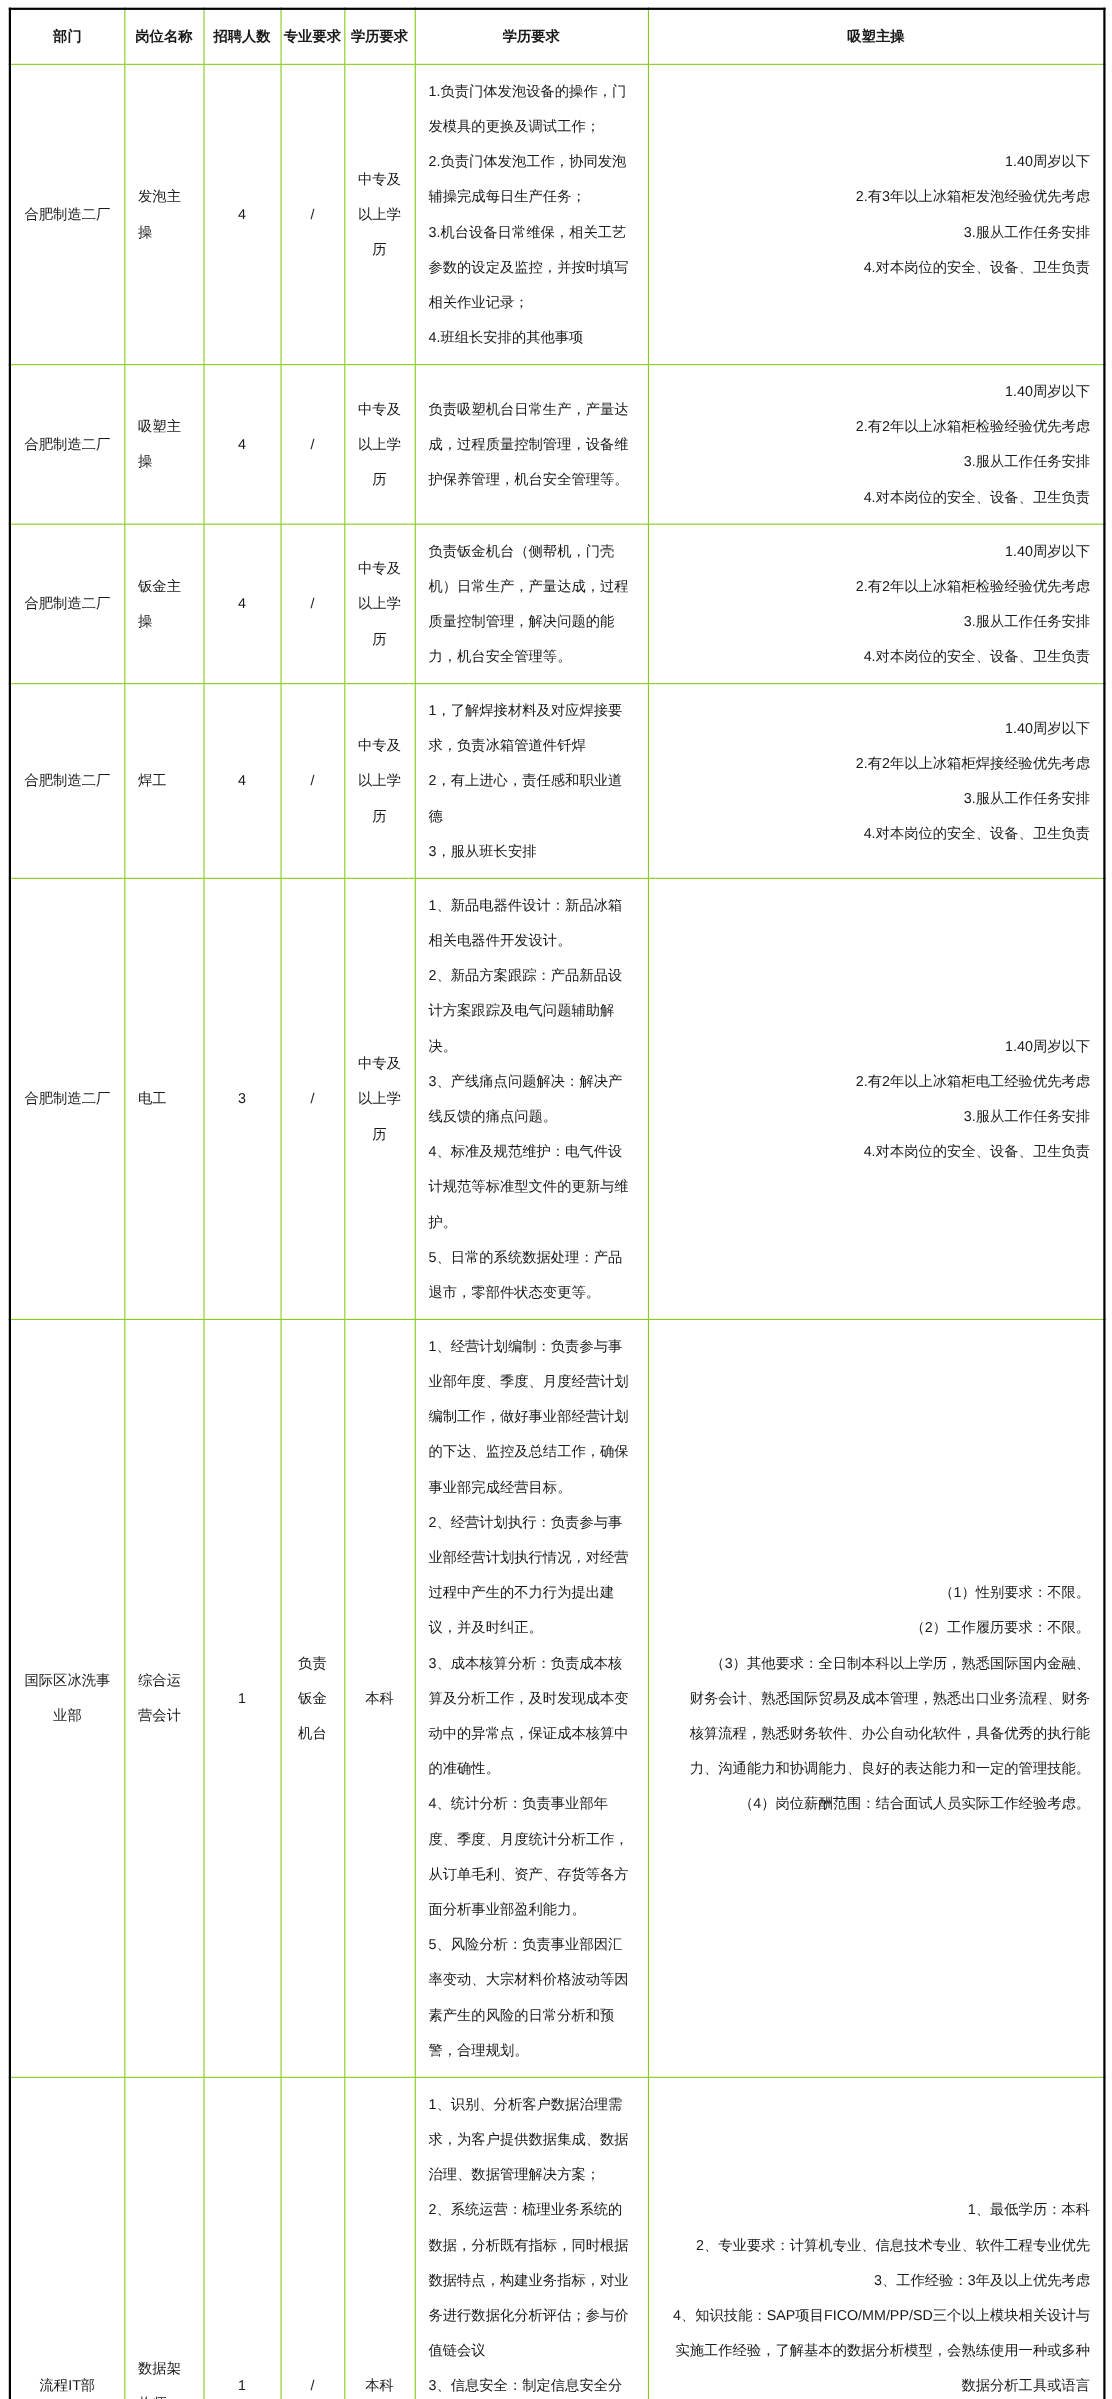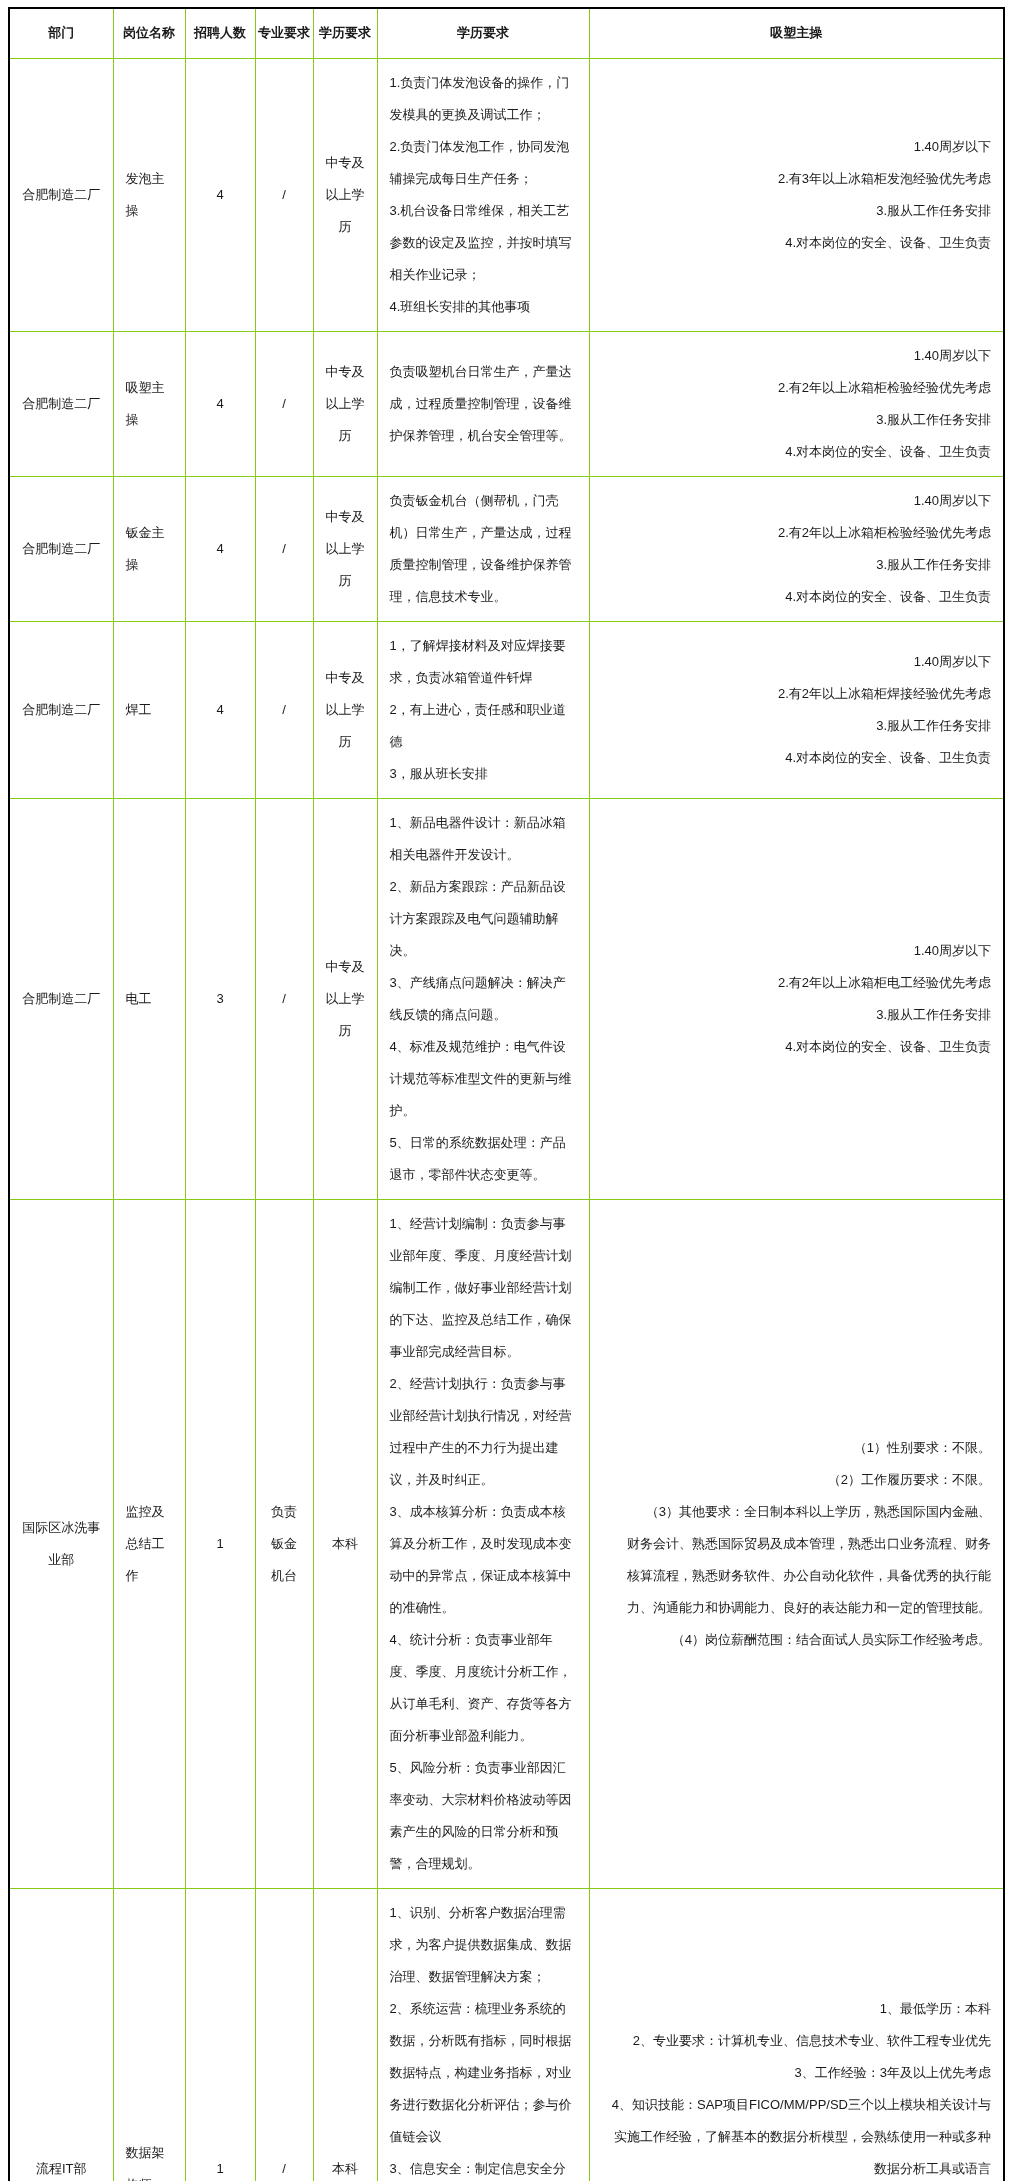--- a/index.html
+++ b/index.html
@@ -105,21 +105,21 @@
 3.服从工作任务安排
 4.对本岗位的安全、设备、卫生负责</td>
       </tr>
 
       <tr>
         <td class="c-dept">合肥制造二厂</td>
         <td class="c-pos">钣金主操</td>
         <td class="c-num">4</td>
         <td class="c-major va-top">/</td>
         <td class="c-edu va-top">中专及以上学历</td>
-        <td class="c-desc">负责钣金机台（侧帮机，门壳机）日常生产，产量达成，过程质量控制管理，设备维护保养管理，信息技术专业。</td>
+        <td class="c-desc">负责钣金机台（侧帮机，门壳机）日常生产，产量达成，过程质量控制管理，解决问题的能力，机台安全管理等。</td>
         <td class="c-qual">1.40周岁以下
 2.有2年以上冰箱柜检验经验优先考虑
 3.服从工作任务安排
 4.对本岗位的安全、设备、卫生负责</td>
       </tr>
 
       <tr>
         <td class="c-dept">合肥制造二厂</td>
         <td class="c-pos">焊工</td>
         <td class="c-num">4</td>
@@ -146,21 +146,21 @@
 4、标准及规范维护：电气件设计规范等标准型文件的更新与维护。
 5、日常的系统数据处理：产品退市，零部件状态变更等。</td>
         <td class="c-qual">1.40周岁以下
 2.有2年以上冰箱柜电工经验优先考虑
 3.服从工作任务安排
 4.对本岗位的安全、设备、卫生负责</td>
       </tr>
 
       <tr>
         <td class="c-dept">国际区冰洗事业部</td>
-        <td class="c-pos">监控及总结工作</td>
+        <td class="c-pos">综合运营会计</td>
         <td class="c-num">1</td>
         <td class="c-major">负责钣金机台</td>
         <td class="c-edu">本科</td>
         <td class="c-desc">1、经营计划编制：负责参与事业部年度、季度、月度经营计划编制工作，做好事业部经营计划的下达、监控及总结工作，确保事业部完成经营目标。
 2、经营计划执行：负责参与事业部经营计划执行情况，对经营过程中产生的不力行为提出建议，并及时纠正。
 3、成本核算分析：负责成本核算及分析工作，及时发现成本变动中的异常点，保证成本核算中的准确性。
 4、统计分析：负责事业部年度、季度、月度统计分析工作，从订单毛利、资产、存货等各方面分析事业部盈利能力。
 5、风险分析：负责事业部因汇率变动、大宗材料价格波动等因素产生的风险的日常分析和预警，合理规划。</td>
         <td class="c-qual">（1）性别要求：不限。
 （2）工作履历要求：不限。

